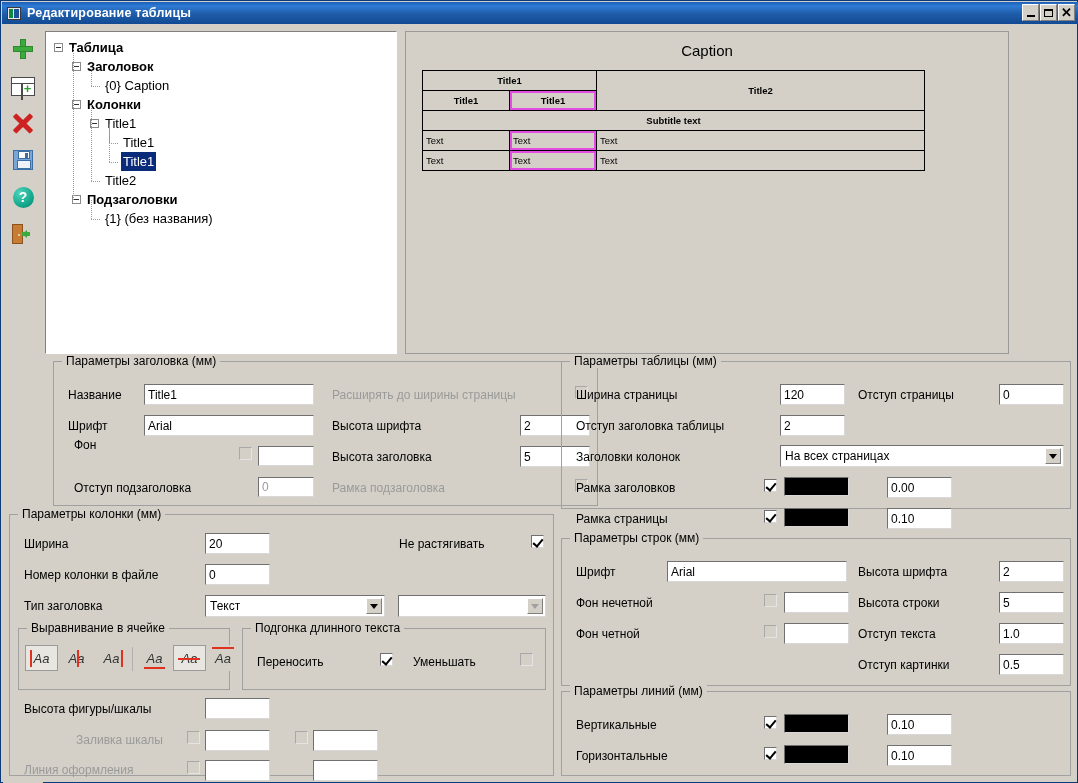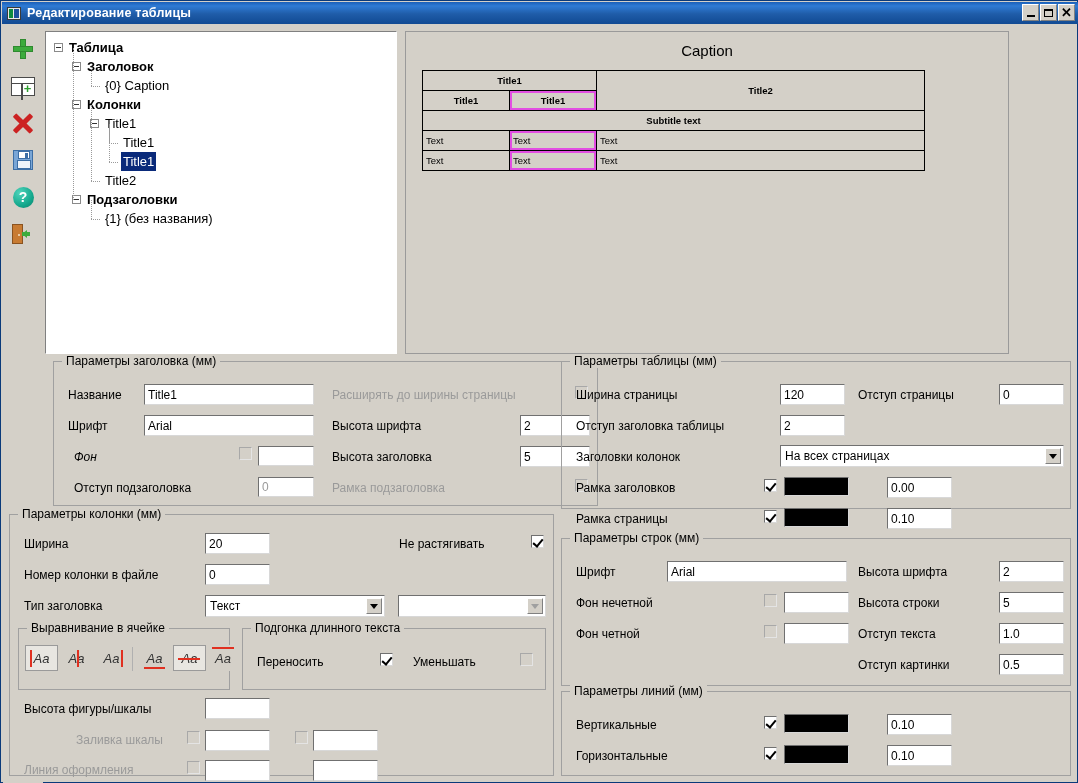--- a/index.html
+++ b/index.html
@@ -307,21 +307,21 @@
 
   <div class="gb" style="left:8px;top:360px;width:545px;height:145px;margin-left:44px;">
     <div class="cap-t">Параметры заголовка (мм)</div>
 
     <div class="row" style="left:14px;top:26px;"><label class="f">Название</label></div>
     <input class="tf" style="left: 90px; top: 22px; width: 170px; height: 21px;" value="Title1">
 
     <div class="row" style="left:14px;top:57px;"><label class="f">Шрифт</label></div>
     <input class="tf" style="left: 90px; top: 53px; width: 170px; height: 21px;" value="Arial">
 
-    <div class="row" style="left:20px;top:88px;font-style:italic;"><label class="f">Фон</label></div>
+    <div class="row" style="left:20px;top:76px;"><label class="f">Фон</label></div>
     <div class="cbx off" style="left:185px;top:85px;"></div>
     <input class="tf" style="left: 204px; top: 84px; width: 56px; height: 20px;" value="">
 
     <div class="row" style="left:20px;top:119px;"><label class="f">Отступ подзаголовка</label></div>
     <input class="tf dimf" style="left: 204px; top: 115px; width: 56px; height: 20px;" value="0">
 
     <div class="row" style="left:278px;top:26px;"><label class="f dim">Расширять до ширины страницы</label></div>
     <div class="cbx off" style="left:521px;top:24px;"></div>
 
     <div class="row" style="left:278px;top:57px;"><label class="f">Высота шрифта</label></div>

